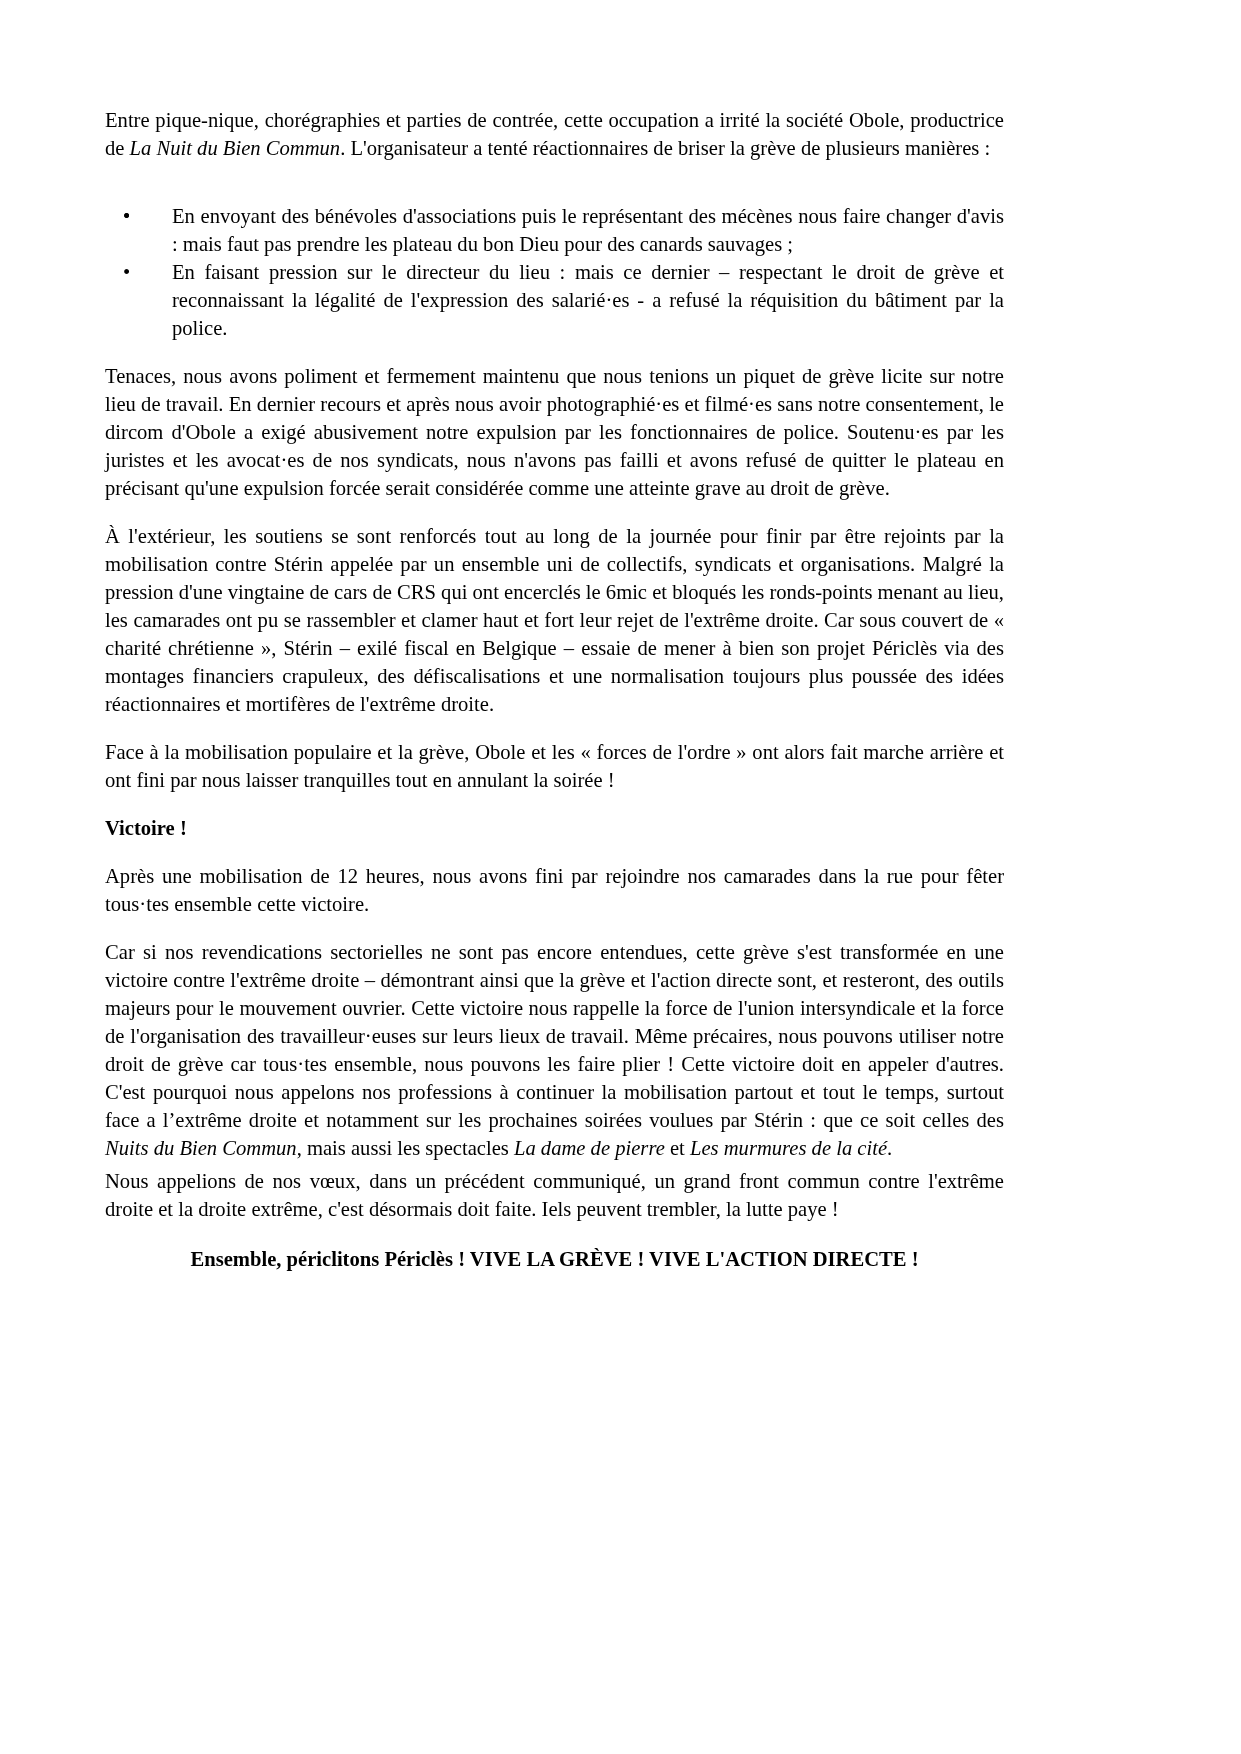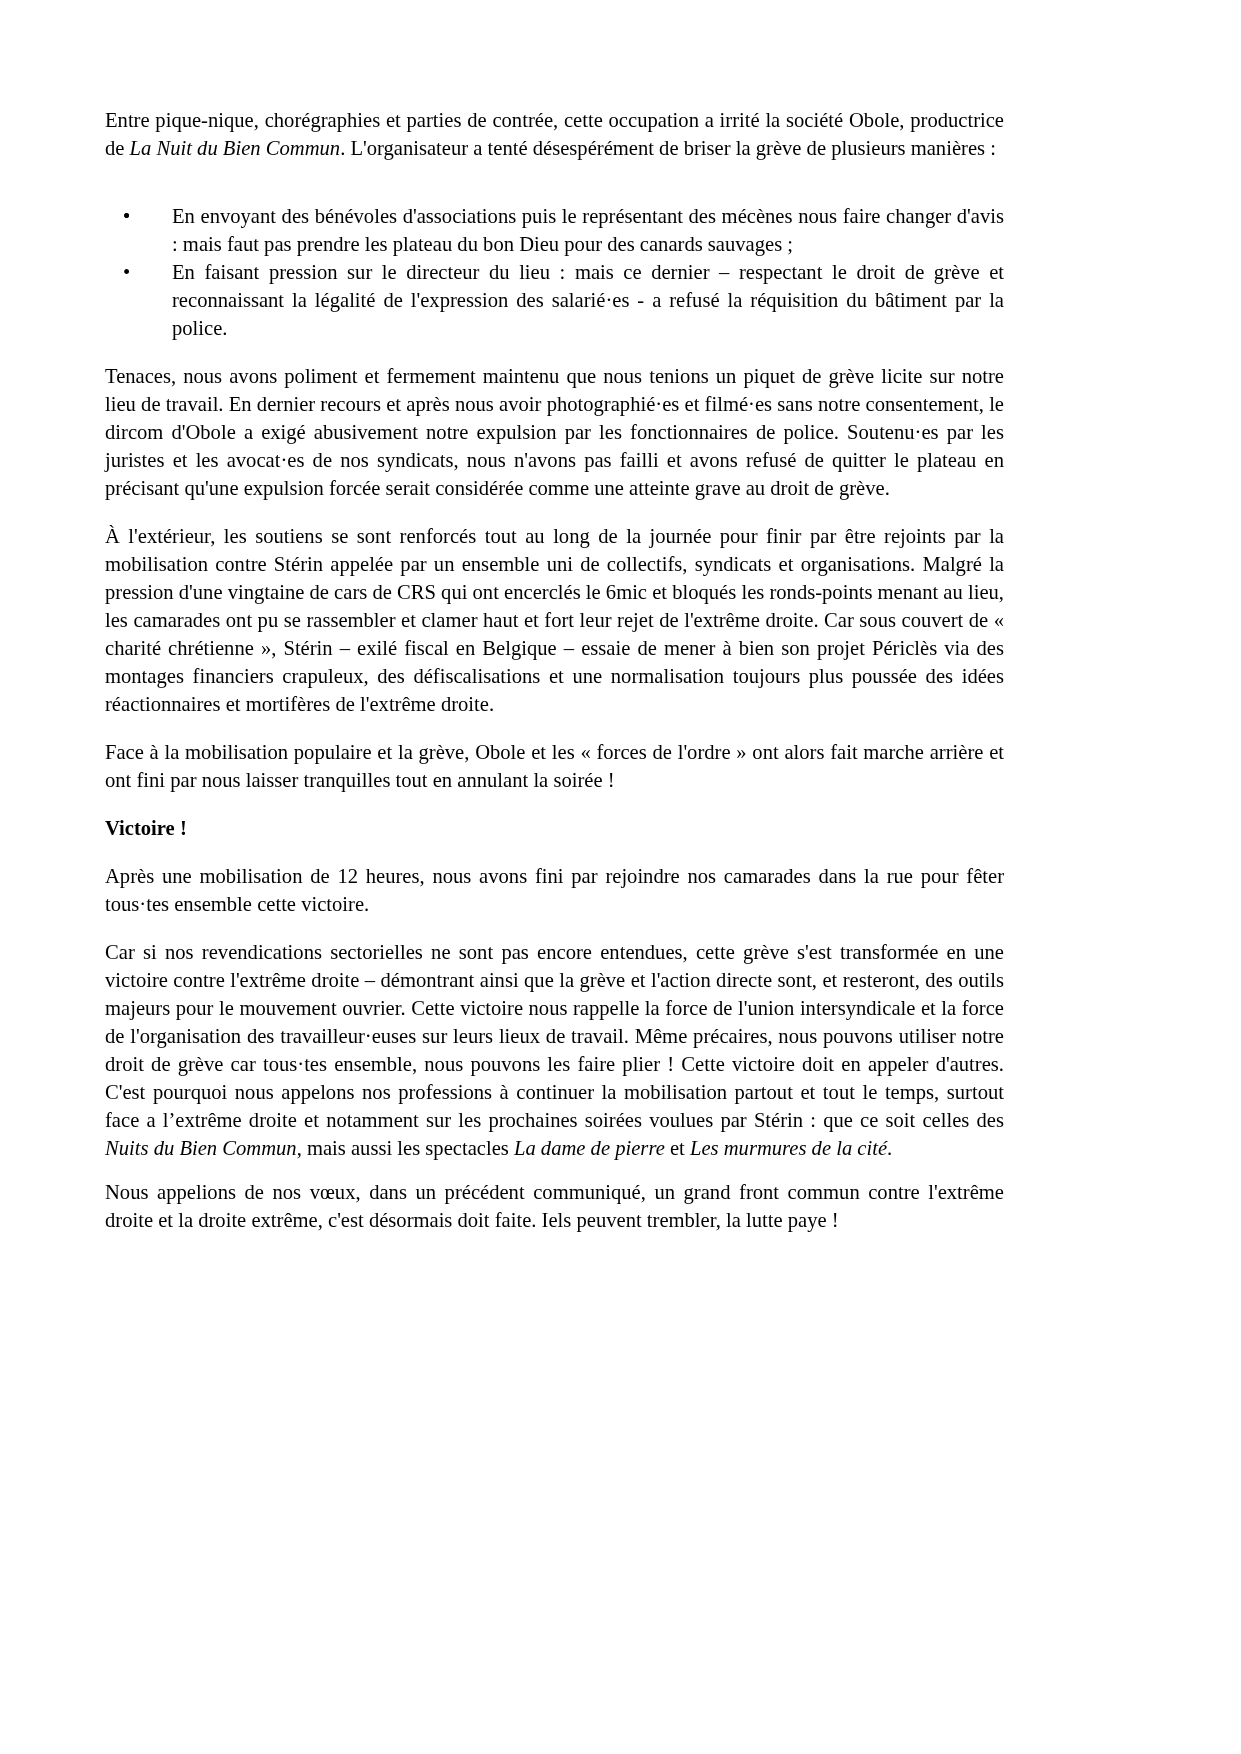--- a/index.html
+++ b/index.html
@@ -5,37 +5,37 @@
     html, body { margin: 0; padding: 0; background: #ffffff; }
     body {
       width: 1241px; height: 1754px; position: relative; overflow: hidden;
       font-family: "Liberation Serif", serif; color: #000;
     }
     .page {
       position: absolute; left: 105px; top: 106px; width: 899px;
       font-size: 20.6px; line-height: 28px;
     }
     p { margin: 0 0 20px 0; text-align: justify; }
-    p.noafter { margin-bottom: 16px; }
+    p.noafter { margin-bottom: 5px; }
     ul.bullets { list-style: none; margin: 0 0 20px 0; padding: 0; padding-top: 20px; }
     ul.bullets li { position: relative; padding-left: 67px; text-align: justify; }
     ul.bullets li .bullet { position: absolute; left: 18px; top: 0; }
     .heading { font-weight: bold; }
     .slogan {
       text-align: center; font-weight: bold; margin-top: 22px; margin-left: -50px; margin-right: -50px;
     }
     em { font-style: italic; }
     strong { font-weight: normal; }
   </style>
 </head>
 <body>
 
 <div class="page">
 
-  <p><span>Entre pique-nique, chorégraphies et parties de contrée, cette occupation a irrité la société Obole, productrice de </span><em>La Nuit du Bien Commun</em><span>. L'organisateur a tenté désespérément de briser la grève de plusieurs manières :</span></p>
+  <p><span>Entre pique-nique, chorégraphies et parties de contrée, cette occupation a irrité la société Obole, productrice de </span><em>La Nuit du Bien Commun</em><span>. L'organisateur a tenté réactionnaires de briser la grève de plusieurs manières :</span></p>
 
   <ul class="bullets">
     <li><span class="bullet">•</span></li>
     <li><span class="bullet">•</span><span>En envoyant des bénévoles d'associations puis le représentant des mécènes nous faire changer d'avis : mais faut pas prendre les plateau du bon Dieu  pour des canards sauvages ;</span></li>
     <li><span class="bullet">•</span><span>En faisant pression sur le directeur du lieu : mais ce dernier – respectant le droit de grève et reconnaissant la légalité de l'expression des salarié·es - a refusé la réquisition du bâtiment par la police.</span></li>
   </ul>
 
   <p>Tenaces, nous avons poliment et fermement maintenu que nous tenions un piquet de grève licite sur notre lieu de travail. En dernier recours et après nous avoir photographié·es et filmé·es sans notre consentement, le dircom d'Obole a exigé abusivement notre expulsion par les fonctionnaires de police. Soutenu·es par les juristes et les avocat·es de nos syndicats, nous n'avons pas failli et avons refusé de quitter le plateau en précisant qu'une expulsion forcée serait considérée comme une atteinte grave au droit de grève.</p>
 
   <p><span>À l'extérieur, les soutiens se sont renforcés tout au long de la journée pour finir par être rejoints par la mobilisation contre Stérin appelée par un ensemble uni de collectifs, syndicats et organisations. Malgré la pression d'une vingtaine de cars de CRS qui ont encerclés le 6mic et bloqués les ronds-points menant au lieu, les camarades ont pu se rassembler et clamer haut et fort leur rejet de l'extrême droite. Car sous couvert de « charité chrétienne », Stérin – exilé fiscal en Belgique – essaie de mener à bien son projet </span><strong>Périclès</strong><span> via des montages financiers crapuleux, des défiscalisations et une normalisation toujours plus poussée des idées réactionnaires et mortifères de l'extrême droite.</span></p>
@@ -43,14 +43,15 @@
   <p>Face à la mobilisation populaire et la grève, Obole et les « forces de l'ordre » ont alors fait marche arrière et ont fini par nous laisser tranquilles tout en annulant la soirée !</p>
 
   <p class="heading">Victoire !</p>
 
   <p>Après une mobilisation de 12 heures, nous avons fini par rejoindre nos camarades dans la rue pour fêter tous·tes ensemble cette victoire.</p>
 
   <p class="noafter"><span>Car si nos revendications sectorielles ne sont pas encore entendues, cette grève s'est transformée en une victoire contre l'extrême droite – démontrant ainsi que la grève et l'action directe sont, et resteront, des outils majeurs pour le mouvement ouvrier.  Cette victoire nous rappelle la force de l'union intersyndicale et la force de l'organisation des travailleur·euses sur leurs lieux de travail. Même précaires, nous pouvons utiliser notre droit de grève car tous·tes ensemble, nous pouvons les faire plier ! Cette victoire doit en appeler d'autres. C'est pourquoi nous appelons nos professions à continuer la mobilisation partout et tout le temps, surtout face a l’extrême droite et notamment sur les prochaines soirées voulues par Stérin : que ce soit celles des </span><em>Nuits du Bien Commun</em><span>, mais aussi les spectacles </span><em>La dame de pierre</em><span> et </span><em>Les murmures de la cité</em><span>.</span></p>
 
   <p>Nous appelions de nos vœux, dans un précédent communiqué, un grand front commun contre l'extrême droite et la droite extrême, c'est désormais doit faite. Iels peuvent trembler, la lutte paye !</p>
 
+  <p class="slogan">Ensemble, périclitons Périclès !  VIVE LA GRÈVE ! VIVE L'ACTION DIRECTE !</p>
 
 </div>
 
 </body></html>

